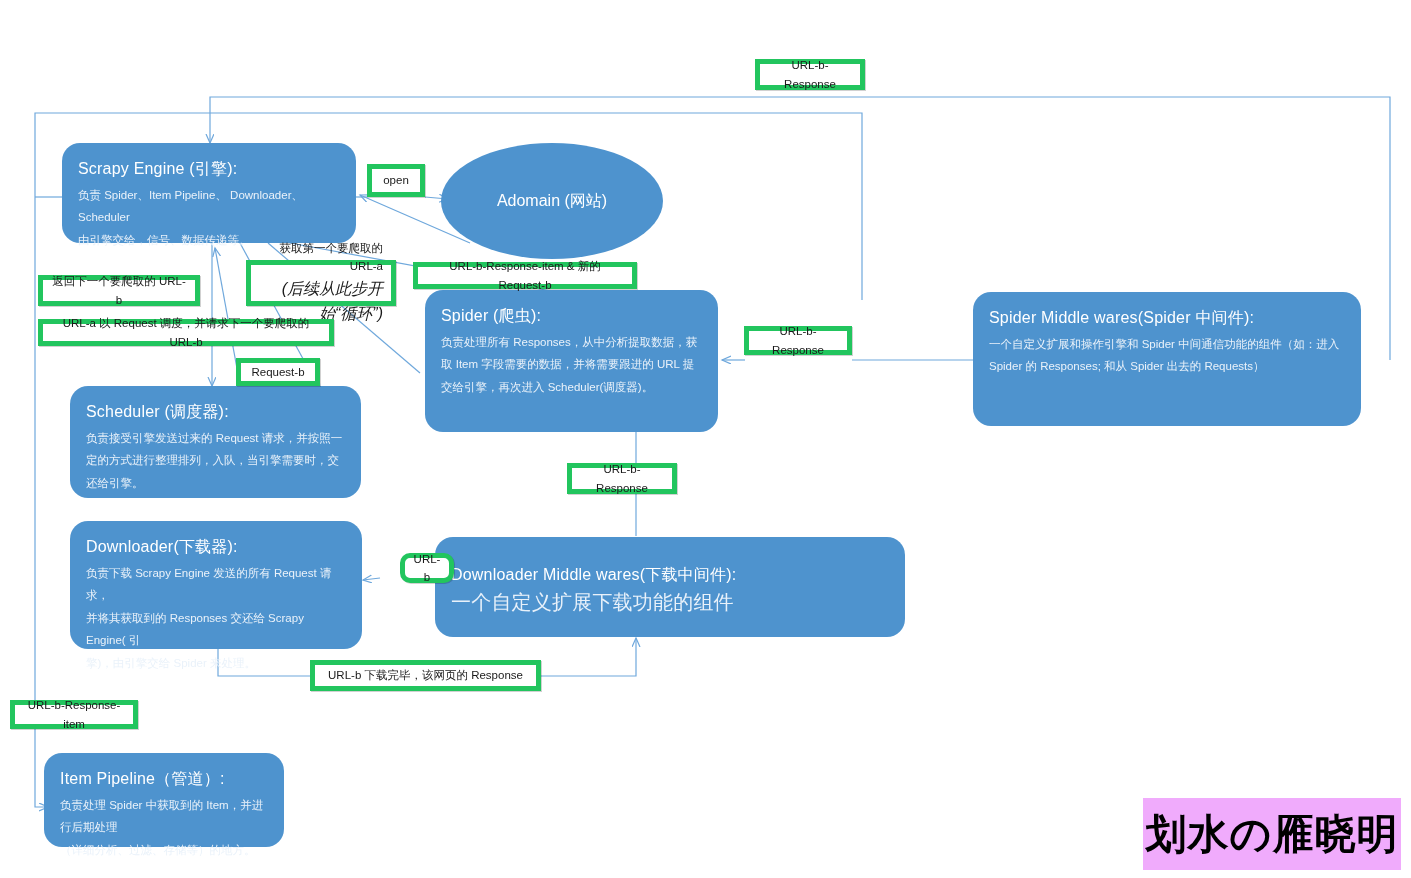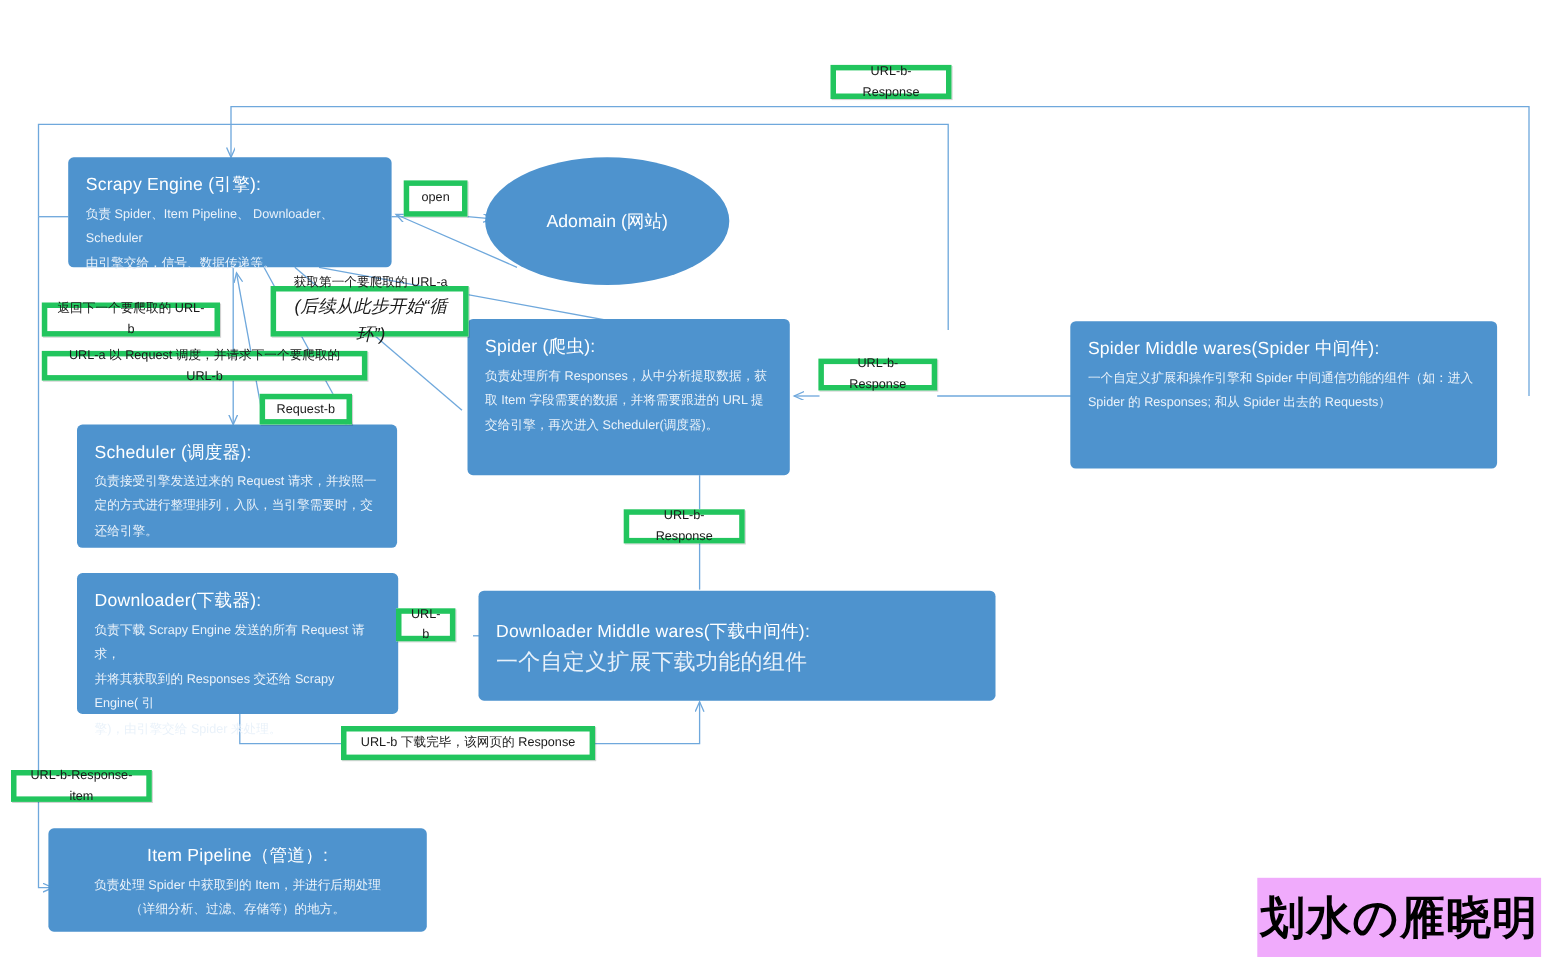--- a/index.html
+++ b/index.html
@@ -10,21 +10,21 @@
     overflow:hidden;
   }
   #stage{position:relative;width:1411px;height:878px;}
 
   svg.wires{position:absolute;left:0;top:0;width:1411px;height:878px;pointer-events:none;}
 
   
   .node{
     position:absolute;
     background:#4E93CE;
-    border-radius:5px;
+    border-radius:18px;
     box-sizing:border-box;
     padding:14px 16px 0 16px;
     color:#ffffff;
   }
   .node .title{
     font-size:16px;
     color:#ffffff;
     line-height:1.5;
     white-space:nowrap;
     letter-spacing:.2px;
@@ -171,41 +171,44 @@
       <span class="ln">并将其获取到的 Responses 交还给 Scrapy Engine( 引</span>
       <span class="ln">擎)，由引擎交给 Spider 来处理。</span>
     </div>
   </div>
 
   <div class="node" style="left:435px;top:537px;width:470px;height:100px;padding-top:26px;">
     <div class="title">Downloader Middle wares(下载中间件):</div>
     <div class="title" style="font-size:20px;color:#E8F1FA;">一个自定义扩展下载功能的组件</div>
   </div>
 
-  <div class="node" style="left:44px;top:753px;width:344px;height:94px;text-align:center;">
+  <div class="node" style="left:44px;top:753px;width:240px;height:94px;">
     <div class="title">Item Pipeline（管道）:</div>
     <div class="body">
       <span class="ln">负责处理 Spider 中获取到的 Item，并进行后期处理</span>
       <span class="ln">（详细分析、过滤、存储等）的地方。</span>
     </div>
   </div>
 
   <div class="lbl" style="left:755px;top:59px;width:110px;height:31px;">
     <span>URL-b-Response</span>
   </div>
 
   <div class="lbl" style="left:367px;top:164px;width:58px;height:33px;">
     <span>open</span>
   </div>
 
-  <div class="lbl" style="left:246px;top:260px;width:180px;height:46px;align-items:flex-start;padding-left:10px;">
+  <div class="lbl" style="left:246px;top:260px;width:150px;height:46px;align-items:flex-start;padding-left:10px;text-align:right;">
     <span style="align-self:center;">获取第一个要爬取的 URL-a</span>
     <span class="l2">(后续从此步开始“循环”)</span>
   </div>
 
+  <div class="lbl" style="left:413px;top:262px;width:224px;height:27px;">
+    <span>URL-b-Response-item &amp;  新的 Request-b</span>
+  </div>
 
   <div class="lbl" style="left:38px;top:275px;width:162px;height:31px;">
     <span>返回下一个要爬取的 URL-b</span>
   </div>
 
   <div class="lbl" style="left:38px;top:319px;width:296px;height:27px;">
     <span>URL-a 以 Request 调度，并请求下一个要爬取的 URL-b</span>
   </div>
 
   <div class="lbl" style="left:236px;top:358px;width:84px;height:28px;">
@@ -213,21 +216,21 @@
   </div>
 
   <div class="lbl" style="left:744px;top:326px;width:108px;height:29px;">
     <span>URL-b-Response</span>
   </div>
 
   <div class="lbl" style="left:567px;top:463px;width:110px;height:31px;">
     <span>URL-b-Response</span>
   </div>
 
-  <div class="lbl" style="left:360px;top:553px;width:54px;height:30px;">
+  <div class="lbl" style="left:400px;top:553px;width:54px;height:30px;border-radius:10px;">
     <span>URL-b</span>
   </div>
 
   <div class="lbl" style="left:310px;top:660px;width:231px;height:31px;">
     <span>URL-b 下载完毕，该网页的 Response</span>
   </div>
 
   <div class="lbl" style="left:10px;top:700px;width:128px;height:29px;">
     <span>URL-b-Response-item</span>
   </div>

